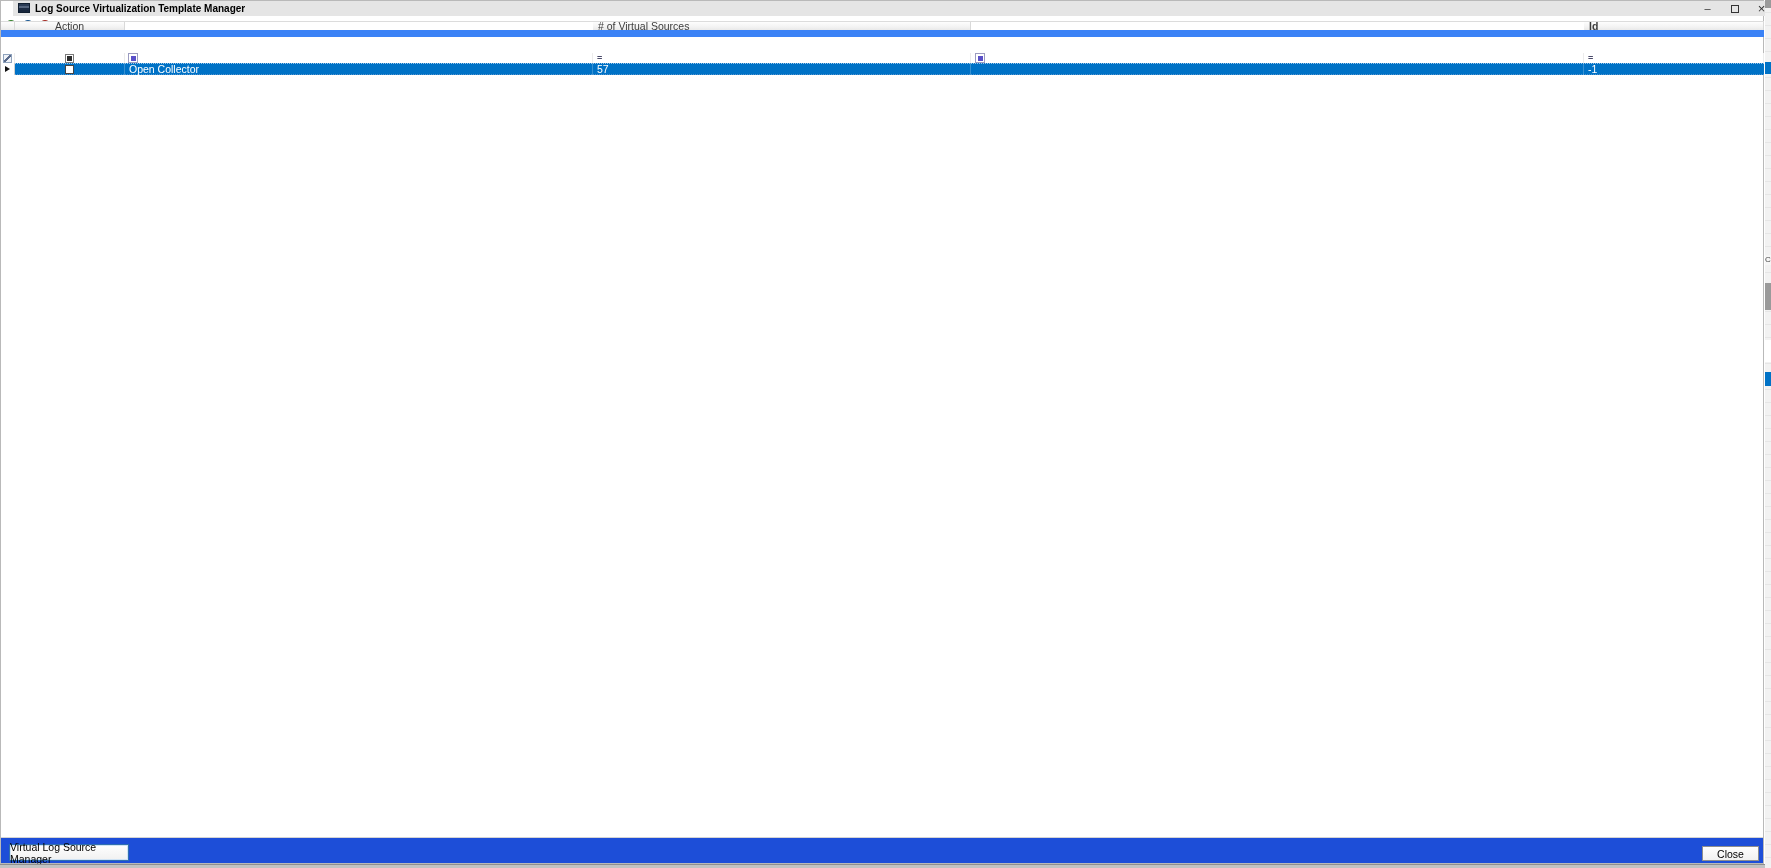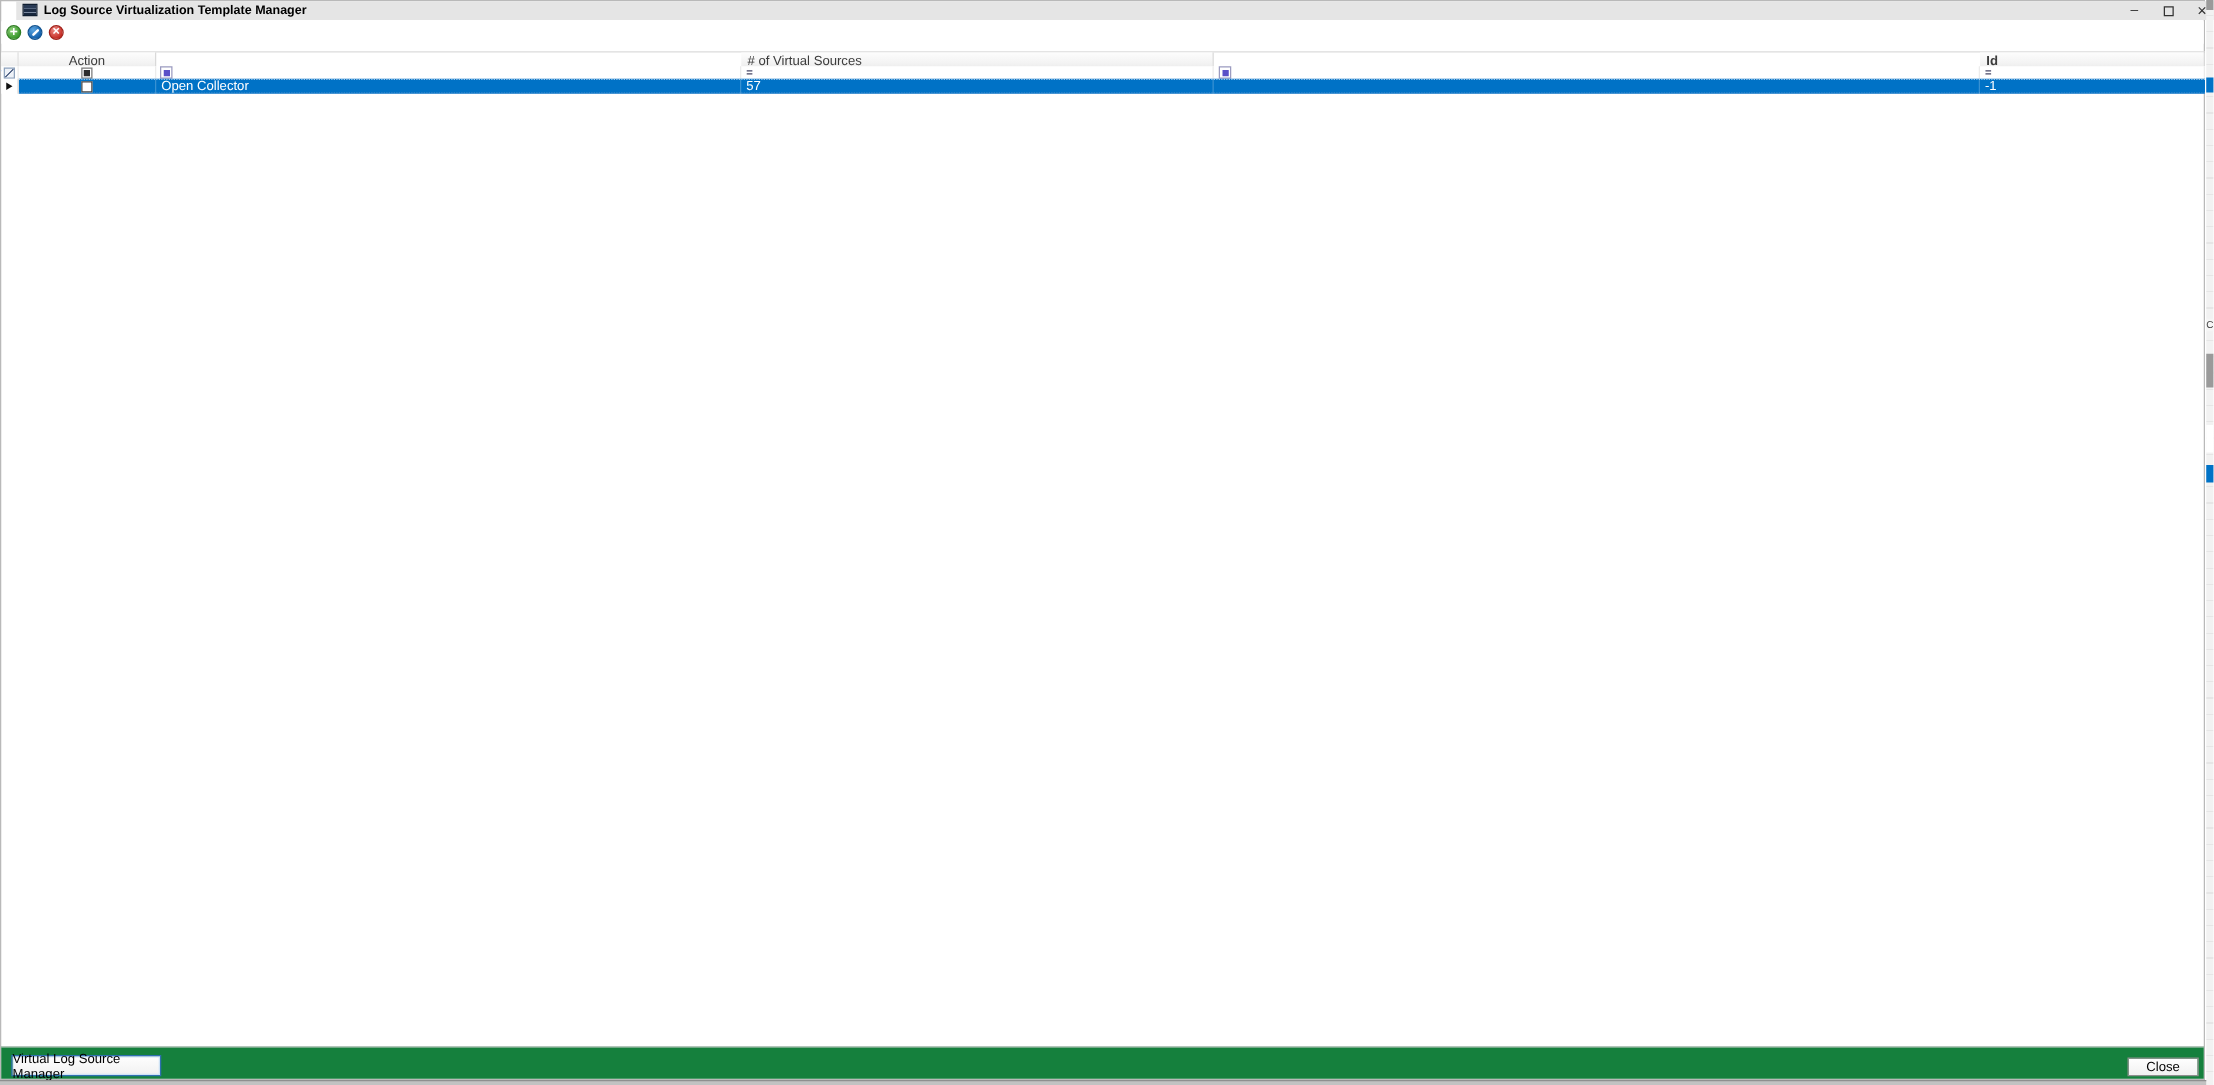--- a/index.html
+++ b/index.html
@@ -36,21 +36,21 @@
   .tool-del::before { content:"×"; color:#fff; font-size:10px; font-weight:bold; line-height:10px; }
   .pencil-glyph { width:7px; height:2px; background:#ffffff; transform:rotate(-45deg); border-radius:1px; }
 
   
   .grid-row { position:absolute; left:0; width:1763px; }
   .hcell { position:absolute; top:0; height:100%; border-right:1px solid #d9d9d9;
            background:linear-gradient(180deg,#fdfdfd 0%, #f3f3f3 60%, #e9e9e9 100%);
            font-size:10.5px; color:#3c3c3c; display:flex; align-items:center; }
   .hcell.center { justify-content:center; }
   .hcell.left   { justify-content:flex-start; padding-left:5px;align-items:center; }
-  .header-row { top:40px; height:16px; border-top:1px solid #dcdcdc; border-bottom:1px solid #3b82f6; }
+  .header-row { top:20px; height:16px; border-top:1px solid #dcdcdc; border-bottom:7px solid #3b82f6; }
   .sort-icon { position:absolute; right:5px; top:50%; transform:translateY(-50%);
                font-size:9px; color:#555; }
 
   
   .filter-row { top:52px; height:10px; background:#ffffff; }
   .fcell { position:absolute; top:0; height:100%; border-right:1px solid #ececec;
            display:flex; align-items:center; }
   .op-glyph { font-size:9px; color:#4a4a6a; line-height:9px; padding-left:4px; font-weight:bold; }
   .chk-ind { width:9px; height:9px; border:1px solid #7a7a7a; background:#fff;
              display:flex; align-items:center; justify-content:center; }
@@ -68,21 +68,21 @@
   .dcell { position:absolute; top:0; height:100%; display:flex; align-items:center;
            color:#ffffff; font-size:10.5px; border-right:1px solid rgba(255,255,255,0.22); }
   .dcell.left { padding-left:4px; }
   .sel-cell { position:absolute; left:0; top:0; width:14px; height:100%; background:#ffffff;
               border-right:1px solid #d0d0d0; display:flex; align-items:center; }
   .row-arrow { margin-left:4px; width:0; height:0; border-left:5px solid #111;
                border-top:3.5px solid transparent; border-bottom:3.5px solid transparent; }
   .chk-off { width:9px; height:9px; border:1px solid #444; background:#fff; }
 
   
-  .footer { position:absolute; left:0; bottom:0; width:100%; height:26px; background:#15803d;
+  .footer { position:absolute; left:0; bottom:0; width:100%; height:26px; background:#1d4ed8;
             border-top:1px solid #d4d4d4; }
   .btn { position:absolute; font-size:10.5px; color:#000; background:linear-gradient(180deg,#fefefe,#f1f1f1);
          display:flex; align-items:center; justify-content:center; }
   .btn-manager { left:8px; top:6px; width:120px; height:17px; border:1px solid #2f6fb0;
                  box-shadow:0 0 0 1px #cfe3f5 inset; }
   .btn-close { right:4px; top:8px; width:57px; height:15px; border:1px solid #8e8e8e; }
 
   
   .right-strip { position:absolute; left:1765px; top:0; width:6px; height:868px;
                  background:repeating-linear-gradient(180deg,#f2f2f2 0 12px, #e6e6e6 12px 13px); }

